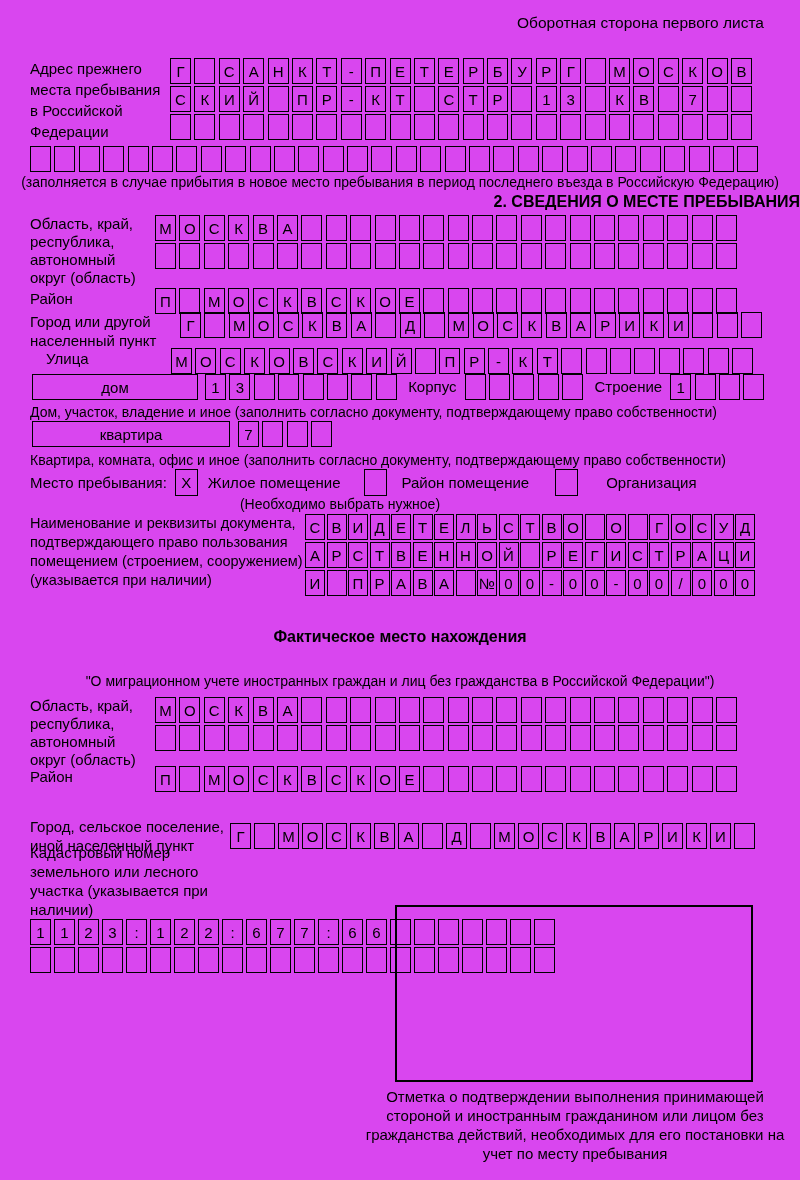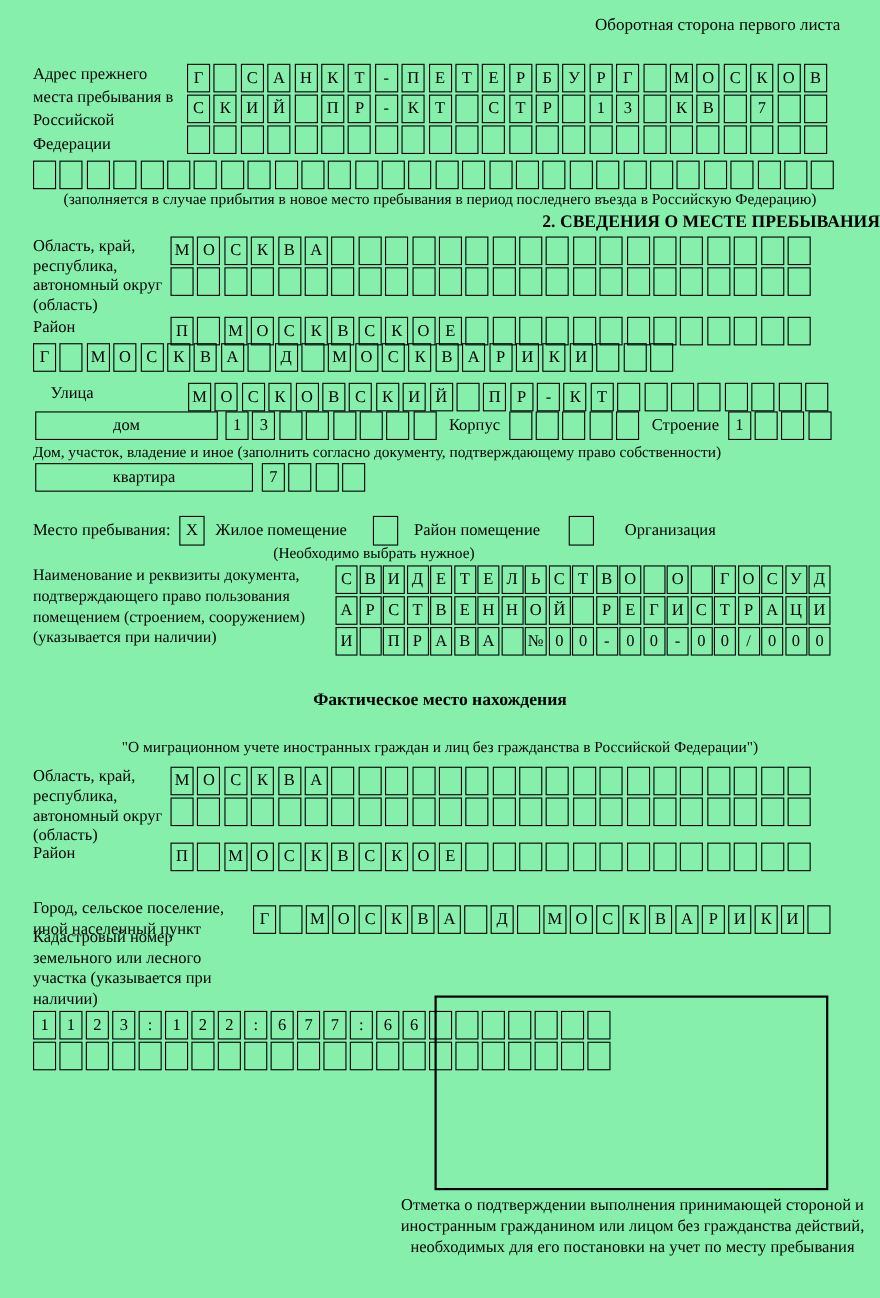--- a/index.html
+++ b/index.html
@@ -1,17 +1,17 @@
 <!DOCTYPE html>
 <html><head>
 <meta charset="utf-8">
 <style>
   html,body{margin:0;padding:0;background:#ffffff;}
-  .page{position:relative;width:800px;height:1180px;background:#86efac;color:#000;
-        font-family:Liberation Serif, serif;overflow:hidden;}
+  .page{position:relative;width:800px;height:1180px;background:#d946ef;color:#000;
+        font-family:Liberation Sans, sans-serif;overflow:hidden;}
   .abs{position:absolute;}
   .block{display:flex;align-items:flex-start;}
   .lbl{font-size:15px;line-height:21px;flex:none;}
   .lh18{line-height:18px;}
   .lh19{line-height:19px;}
   .w140{width:140px;} .w125{width:125px;} .w150{width:150px;} .w200{width:200px;} .w275{width:275px;font-size:14.5px;}
   .rows{display:flex;flex-direction:column;gap:2px;}
   .cells{display:flex;flex:none;height:26px;}
   .cell{box-sizing:border-box;flex:none;width:21px;height:26px;border:1.6px solid #000;
         margin-right:3.4px;display:flex;align-items:center;justify-content:center;font-size:15px;}
@@ -239,20 +239,21 @@
         <div class="cell"></div>
         <div class="cell"></div>
         <div class="cell"></div>
         <div class="cell"></div>
         <div class="cell"></div>
         <div class="cell"></div>
       </div>
   </div>
 
   <div class="abs block" style="top:312px;left:30px;">
+    <div class="lbl w150 lh19">Город или другой населенный пункт</div>
     <div class="cells">
         <div class="cell">Г</div>
         <div class="cell"></div>
         <div class="cell">М</div>
         <div class="cell">О</div>
         <div class="cell">С</div>
         <div class="cell">К</div>
         <div class="cell">В</div>
         <div class="cell">А</div>
         <div class="cell"></div>
@@ -336,20 +337,21 @@
 
   <div class="abs block" style="top:421px;left:32px;">
     <div class="wide-box" style="width:198px;">квартира</div>
     <div class="cells" style="margin-left:8px;">
         <div class="cell">7</div>
         <div class="cell"></div>
         <div class="cell"></div>
         <div class="cell"></div>
       </div>
   </div>
+  <div class="abs caption" style="top:452px;left:30px;">Квартира, комната, офис и иное (заполнить согласно документу, подтверждающему право собственности)</div>
 
   <div class="abs block" style="top:469px;left:30px;">
     <div class="stay-label">Место пребывания:</div>
     <div class="checkbox">X</div>
     <div class="opt-label" style="margin-left:10px;">Жилое помещение</div>
     <div class="checkbox" style="margin-left:24px;"></div>
     <div class="opt-label" style="margin-left:14px;">Район помещение</div>
     <div class="checkbox" style="margin-left:26px;"></div>
     <div class="opt-label" style="margin-left:28px;">Организация</div>
   </div>

